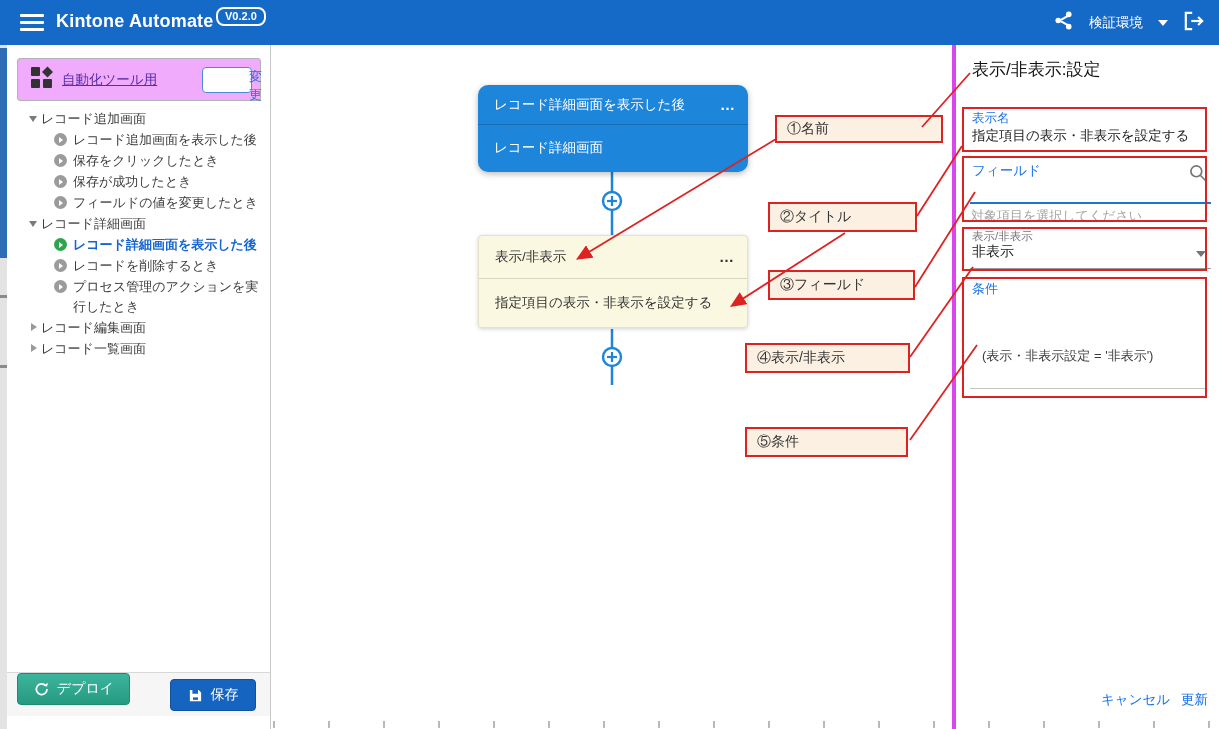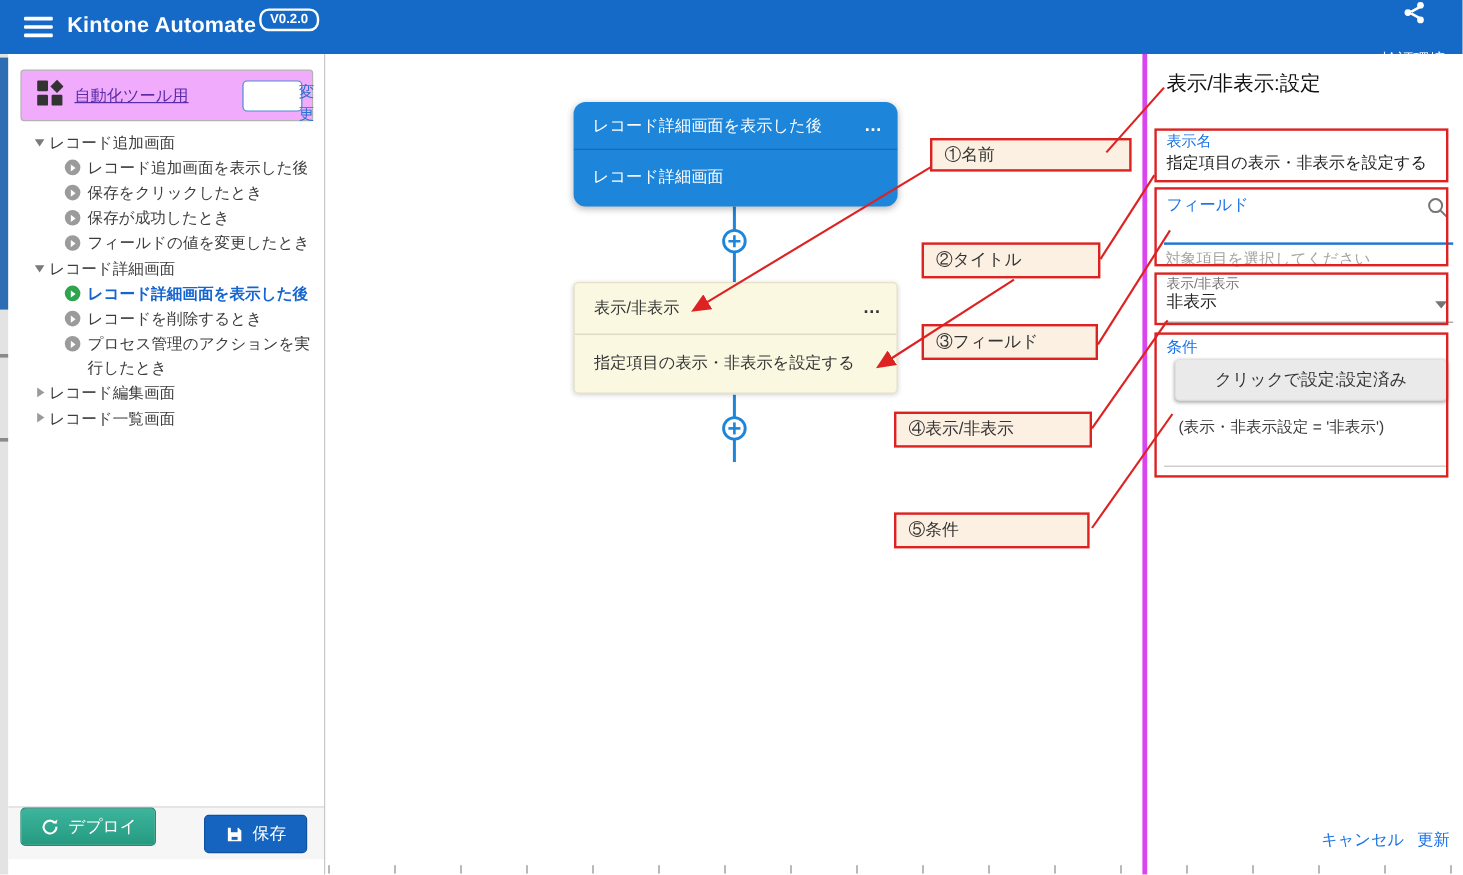--- a/index.html
+++ b/index.html
@@ -5,21 +5,21 @@
   * { margin:0; padding:0; box-sizing:border-box; }
   body { font-family:"Liberation Sans",sans-serif; background:#fff; }
   #app { position:relative; width:1219px; height:729px; background:#fff; overflow:hidden; }
 
   
   .header { position:absolute; left:0; top:0; width:1219px; height:45px; background:#1569c7; color:#fff; display:flex; align-items:center; z-index:10; }
   .hamburger { position:absolute; left:20px; top:14px; width:24px; height:17px; cursor:pointer; }
   .hamburger span { display:block; height:3px; background:#fff; border-radius:1px; margin-bottom:4px; }
   .app-title { position:absolute; left:56px; top:11px; font-size:18px; font-weight:bold; letter-spacing:.2px; }
   .ver-badge { position:absolute; left:216px; top:7px; border:2px solid #fff; border-radius:8px; padding:1px 7px 2px; font-size:11px; font-weight:bold; }
-  .header-right { position:absolute; right:14px; top:0; height:45px; display:flex; align-items:center; gap:15px;flex-direction:column; }
+  .header-right { position:absolute; right:14px; top:0; height:45px; display:flex; align-items:center; gap:15px; }
   .env-name { font-size:13.5px; }
   .caret-down-w { width:0; height:0; border-left:5px solid transparent; border-right:5px solid transparent; border-top:6px solid #fff; }
 
   
   .left-strip { position:absolute; left:0; top:45px; width:7px; height:684px; background:#e3e3e3; }
   .left-strip .blue { position:absolute; left:0; top:3px; width:7px; height:210px; background:#2e6cb4; }
   .left-strip .mark { position:absolute; left:0; width:7px; height:3px; background:#8a8a8a; }
 
   
   .sidebar { position:absolute; left:7px; top:45px; width:264px; height:684px; background:#fff; border-right:1px solid #c9c9c9; z-index:5; }
@@ -217,21 +217,20 @@
     </span>
     <div class="blue-underline"></div>
     <div class="helper-text">対象項目を選択してください</div>
 
     <div class="vis-label">表示/非表示</div>
     <div class="fld-value" style="top:198px;font-size:14px">非表示</div>
     <span class="caret-down-g"></span>
     <div class="gray-underline" style="top:223px;width:241px"></div>
 
     <div class="lbl-blue" style="top:235px;font-size:13px">条件</div>
-    <button class="cond-btn">クリックで設定:設定済み</button>
     <div class="cond-expr">(表示・非表示設定 = '非表示')</div>
     <div class="gray-underline" style="top:343px;width:236px;background:#c4c4c4"></div>
 
     <a class="panel-link" style="left:145px">キャンセル</a>
     <a class="panel-link" style="left:225px">更新</a>
   </div>
 
   <div class="anno-box" style="left:775px;top:115px;width:168px;height:28px">①名前</div>
   <div class="anno-box" style="left:768px;top:202px;width:149px;height:30px">②タイトル</div>
   <div class="anno-box" style="left:768px;top:270px;width:147px;height:30px">③フィールド</div>

